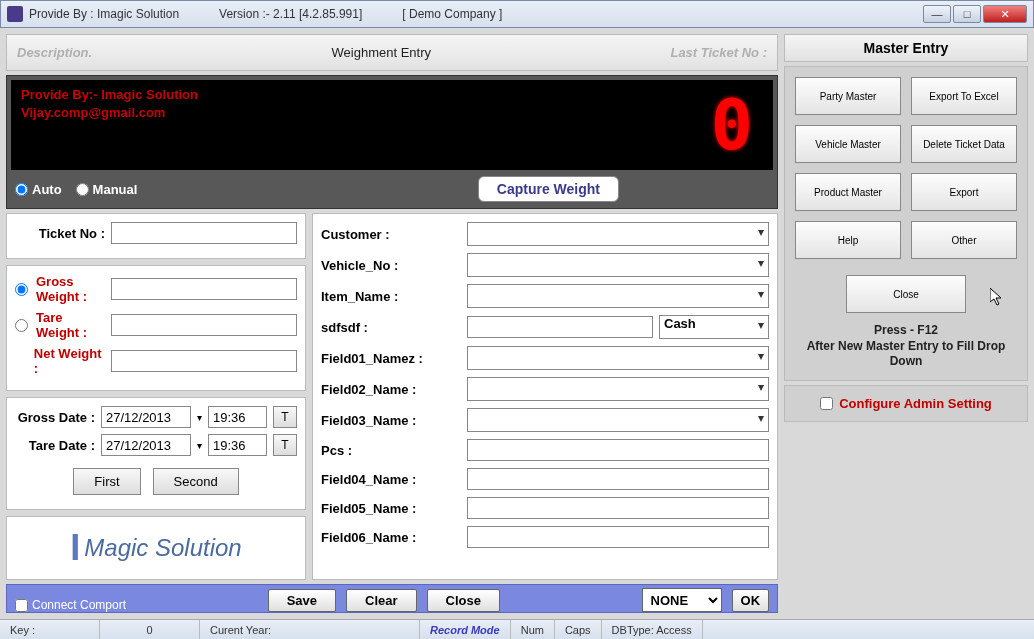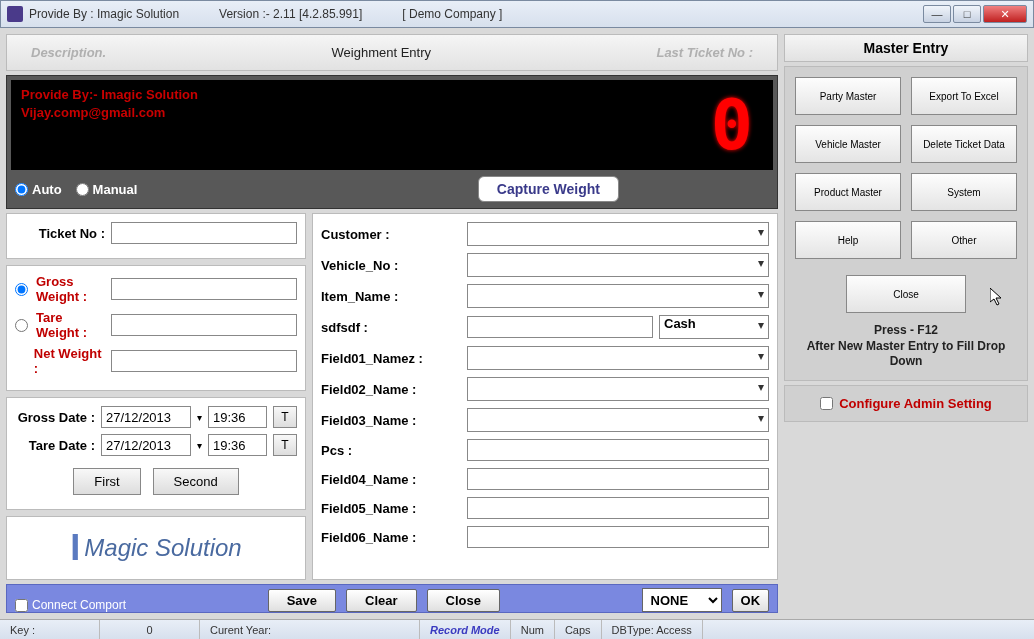--- a/index.html
+++ b/index.html
@@ -9,21 +9,21 @@
 .titlebar .ticon { width: 16px; height: 16px; background: #4a3a8a; border-radius: 2px; margin-right: 6px; display: inline-block; }
 .titlebar .spacer { flex: 1; }
 .winbtns { display: flex; }
 .winbtn { width: 28px; height: 18px; margin-left: 2px; background: linear-gradient(#f0f4fa,#c8d2e2); border: 1px solid #7a8aa0; border-radius: 2px; display: flex; align-items: center; justify-content: center; font-size: 11px; cursor: pointer; }
 .winbtn.close { background: linear-gradient(#f08080,#c02020); color: #fff; width: 44px; }
 
 .workarea { display: flex; padding: 6px; gap: 6px; height: calc(100% - 28px - 20px); }
 .leftcol { flex: 1; display: flex; flex-direction: column; gap: 4px; }
 .rightcol { width: 286px; display: flex; flex-direction: column; gap: 4px; }
 
-.hdrrow { background: linear-gradient(#f5f5f5,#e2e2e2); border: 1px solid #bbb; height: 44px; display: flex; align-items: center; padding: 0 24px; font-size: 13px; }
+.hdrrow { background: linear-gradient(#f5f5f5,#e2e2e2); border: 1px solid #bbb; height: 44px; display: flex; align-items: center; padding: 0 10px; font-size: 13px; }
 .hdrrow .desc { color: #b0b0b0; font-style: italic; font-weight: bold; }
 .hdrrow .title { flex: 1; text-align: center; font-weight: normal; color: #222; }
 .hdrrow .last { color: #b0b0b0; font-style: italic; font-weight: bold; }
 
 .darkpanel { background: #585858; border: 1px solid #333; padding: 4px; }
 .lcd { background: #000; height: 90px; padding: 6px 10px; display: flex; justify-content: space-between; }
 .lcd .provtext { color: #c80000; font-weight: bold; font-size: 13px; line-height: 1.4; }
 .lcd .digit { font-family: monospace; font-size: 70px; color: #ff0000; font-weight: bold; align-self: center; margin-right: 10px; text-shadow: 0 0 4px #ff0000; }
 .moderow { display: flex; align-items: center; padding: 6px 4px 2px; gap: 14px; }
 .moderow label { color: #fff; font-weight: bold; font-size: 13px; display: flex; align-items: center; gap: 4px; }
@@ -241,21 +241,21 @@
   </div>
 
   <div class="rightcol">
     <div class="rhdr">Master Entry</div>
     <div class="rbtns">
       <button class="rbtn">Party Master</button>
       <button class="rbtn">Export To Excel</button>
       <button class="rbtn">Vehicle Master</button>
       <button class="rbtn">Delete Ticket Data</button>
       <button class="rbtn">Product Master</button>
-      <button class="rbtn">System</button>
+      <button class="rbtn">Export</button>
       <button class="rbtn">Help</button>
       <button class="rbtn">Other</button>
       <button class="rbtn rclose">Close</button>
       <div class="rhint">
         <div>Press - F12</div>
         <div>After New Master Entry to Fill Drop Down</div>
       </div>
     </div>
     <div class="admin">
       <div class="ahdr">

